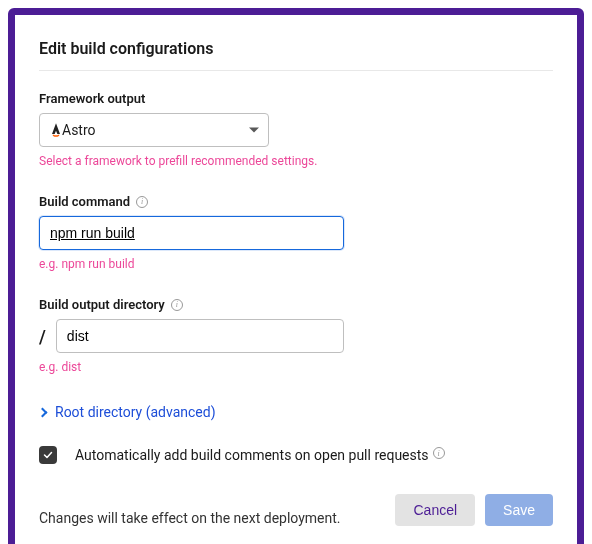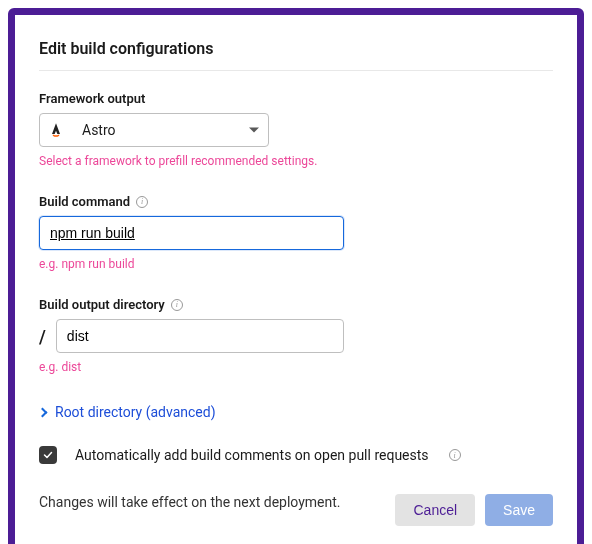--- a/index.html
+++ b/index.html
@@ -49,21 +49,21 @@
     }
     .select-wrap {
       position: relative;
       width: 230px;
     }
     .select {
       width: 100%;
       height: 34px;
       border: 1px solid #bfbfbf;
       border-radius: 4px;
-      padding: 0 30px 0 42px;
+      padding: 0 30px 0 22px;
       font-size: 14px;
       background: #fff;
       display: flex;
       align-items: center;
       cursor: pointer;
     }
     .select-icon {
       position: absolute;
       left: 9px;
       top: 50%;
@@ -143,26 +143,25 @@
       background: #3a3a3a;
       display: flex;
       align-items: center;
       justify-content: center;
       cursor: pointer;
     }
     .checkbox svg { width: 12px; height: 12px; }
     .checkbox-label {
       font-size: 14px;
       display: flex;
-      align-items: center;
-      gap: 20px;
+      gap: 4px;
     }
     .footer {
       display: flex;
-      align-items: flex-start;
+      align-items: flex-end;
       justify-content: space-between;
       gap: 12px;
     }
     .footer-text {
       font-size: 14px;
       color: #333;
     }
     .actions { display: flex; gap: 10px; }
     .btn {
       height: 32px;

